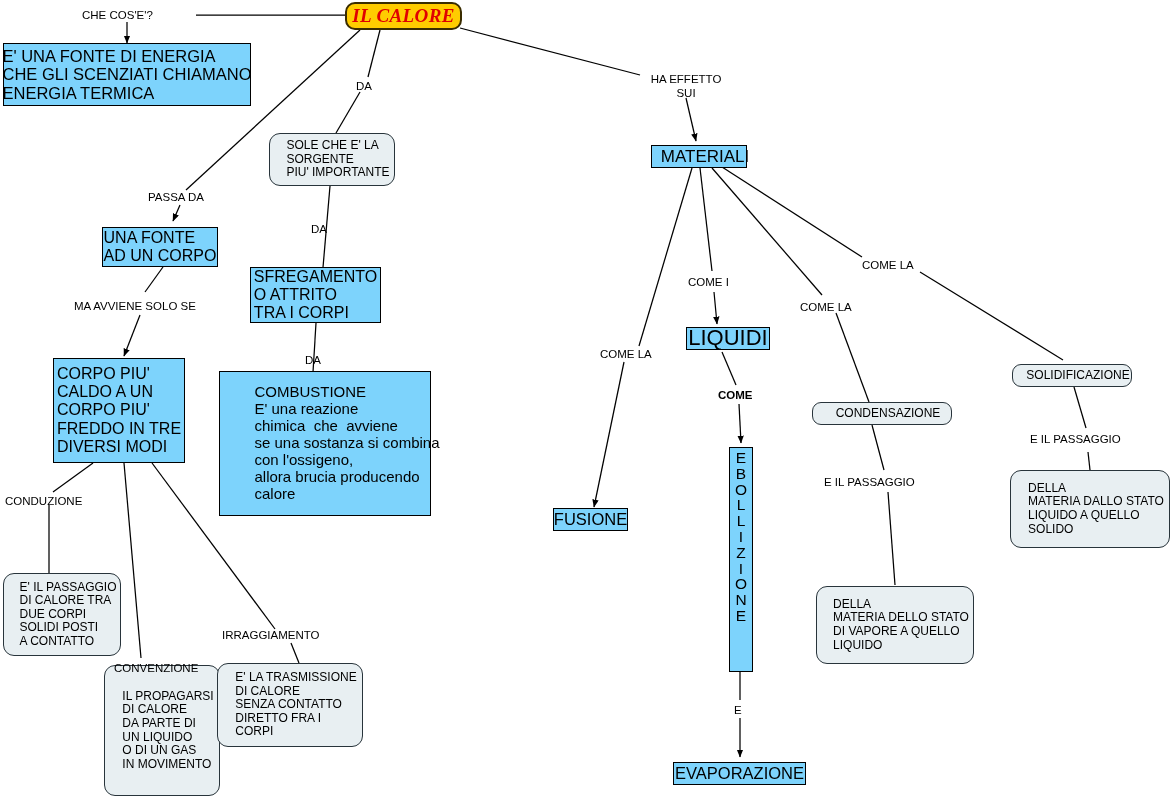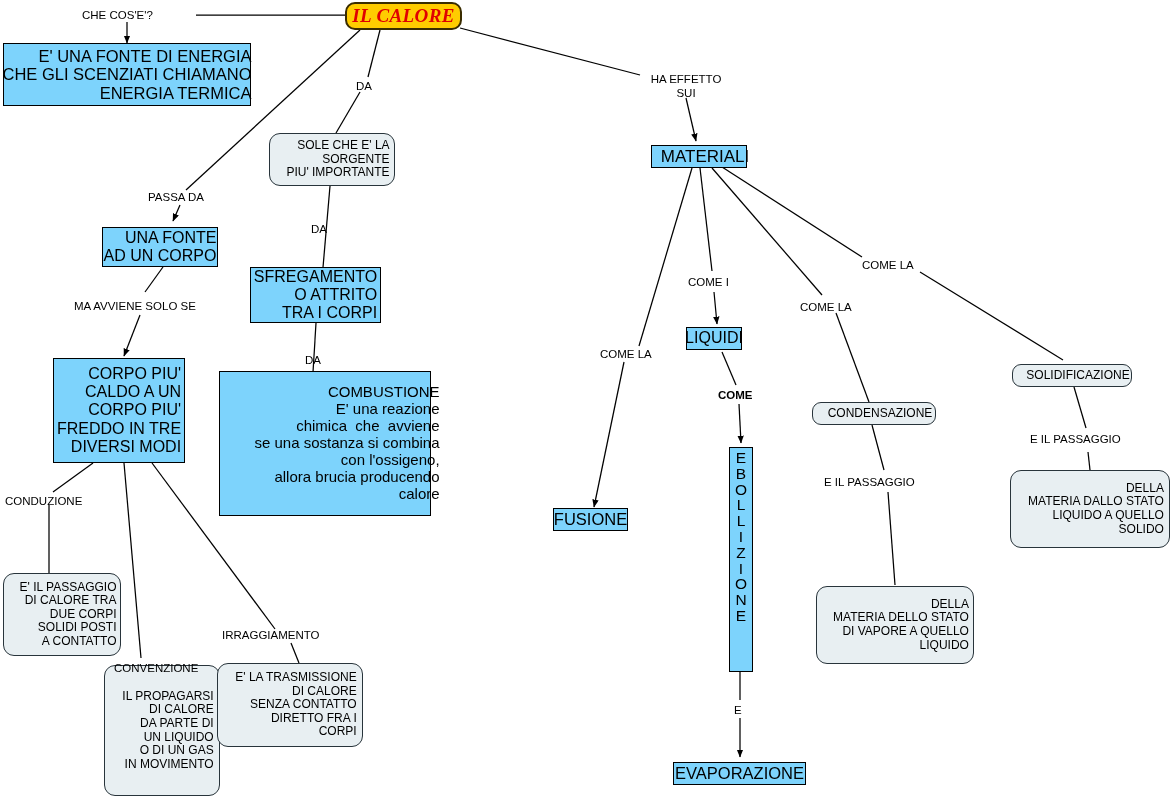--- a/index.html
+++ b/index.html
@@ -22,21 +22,21 @@
     width: 1173px;
     height: 798px;
     pointer-events: none;
   }
   .node {
     position: absolute;
     box-sizing: border-box;
     display: flex;
     align-items: center;
     justify-content: center;
-    text-align: right;
+    text-align: left;
     line-height: 1.13;
     color: #000000;
     background: #ffffff;
     border: 1px solid #000000;
     white-space: pre;
   }
   
   .serif-box {
     font-family: Liberation Sans, sans-serif;
     border: 1px solid #000000;
@@ -192,39 +192,39 @@
   <div class="node blue-box" style="left:217px; top:663px; width:146px; height:84px; font-size:12px;">E' LA TRASMISSIONE
 DI CALORE
 SENZA CONTATTO
 DIRETTO FRA I
 CORPI</div>
 
   <div class="node serif-box" style="left:651px; top:145px; width:96px; height:23px; font-size:17px;padding-left:12px;">MATERIALI</div>
 
   <div class="node serif-box" style="left:553px; top:508px; width:75px; height:23px; font-size:16.5px;">FUSIONE</div>
 
-  <div class="node serif-box" style="left:686px; top:327px; width:56px; height:23px; font-size:16px;">LIQUIDI</div>
+  <div class="node serif-box" style="left:686px; top:327px; width:84px; height:23px; font-size:22px;">LIQUIDI</div>
 
   <div class="node serif-box vert-text" style="left:729px; top:447px; width:24px; height:225px; font-size:15.5px;">
     <span>E</span>
     <span>B</span>
     <span>O</span>
     <span>L</span>
     <span>L</span>
     <span>I</span>
     <span>Z</span>
     <span>I</span>
     <span>O</span>
     <span>N</span>
     <span>E</span>
   </div>
 
   <div class="node serif-box" style="left:673px; top:762px; width:133px; height:23px; font-size:16.5px;">EVAPORAZIONE</div>
 
-  <div class="node blue-box" style="left:812px; top:402px; width:124px; height:23px; font-size:12px; border-radius:9px;">CONDENSAZIONE</div>
+  <div class="node blue-box" style="left:812px; top:402px; width:140px; height:23px; font-size:12px; border-radius:9px;">CONDENSAZIONE</div>
 
   <div class="node blue-box" style="left:816px; top:586px; width:158px; height:78px; font-size:12px;">DELLA
 MATERIA DELLO STATO
 DI VAPORE A QUELLO
 LIQUIDO</div>
 
   <div class="node blue-box" style="left:1012px; top:364px; width:120px; height:23px; font-size:12px; border-radius:9px;">SOLIDIFICAZIONE</div>
 
   <div class="node blue-box" style="left:1010px; top:470px; width:160px; height:78px; font-size:12px;">DELLA
 MATERIA DALLO STATO

